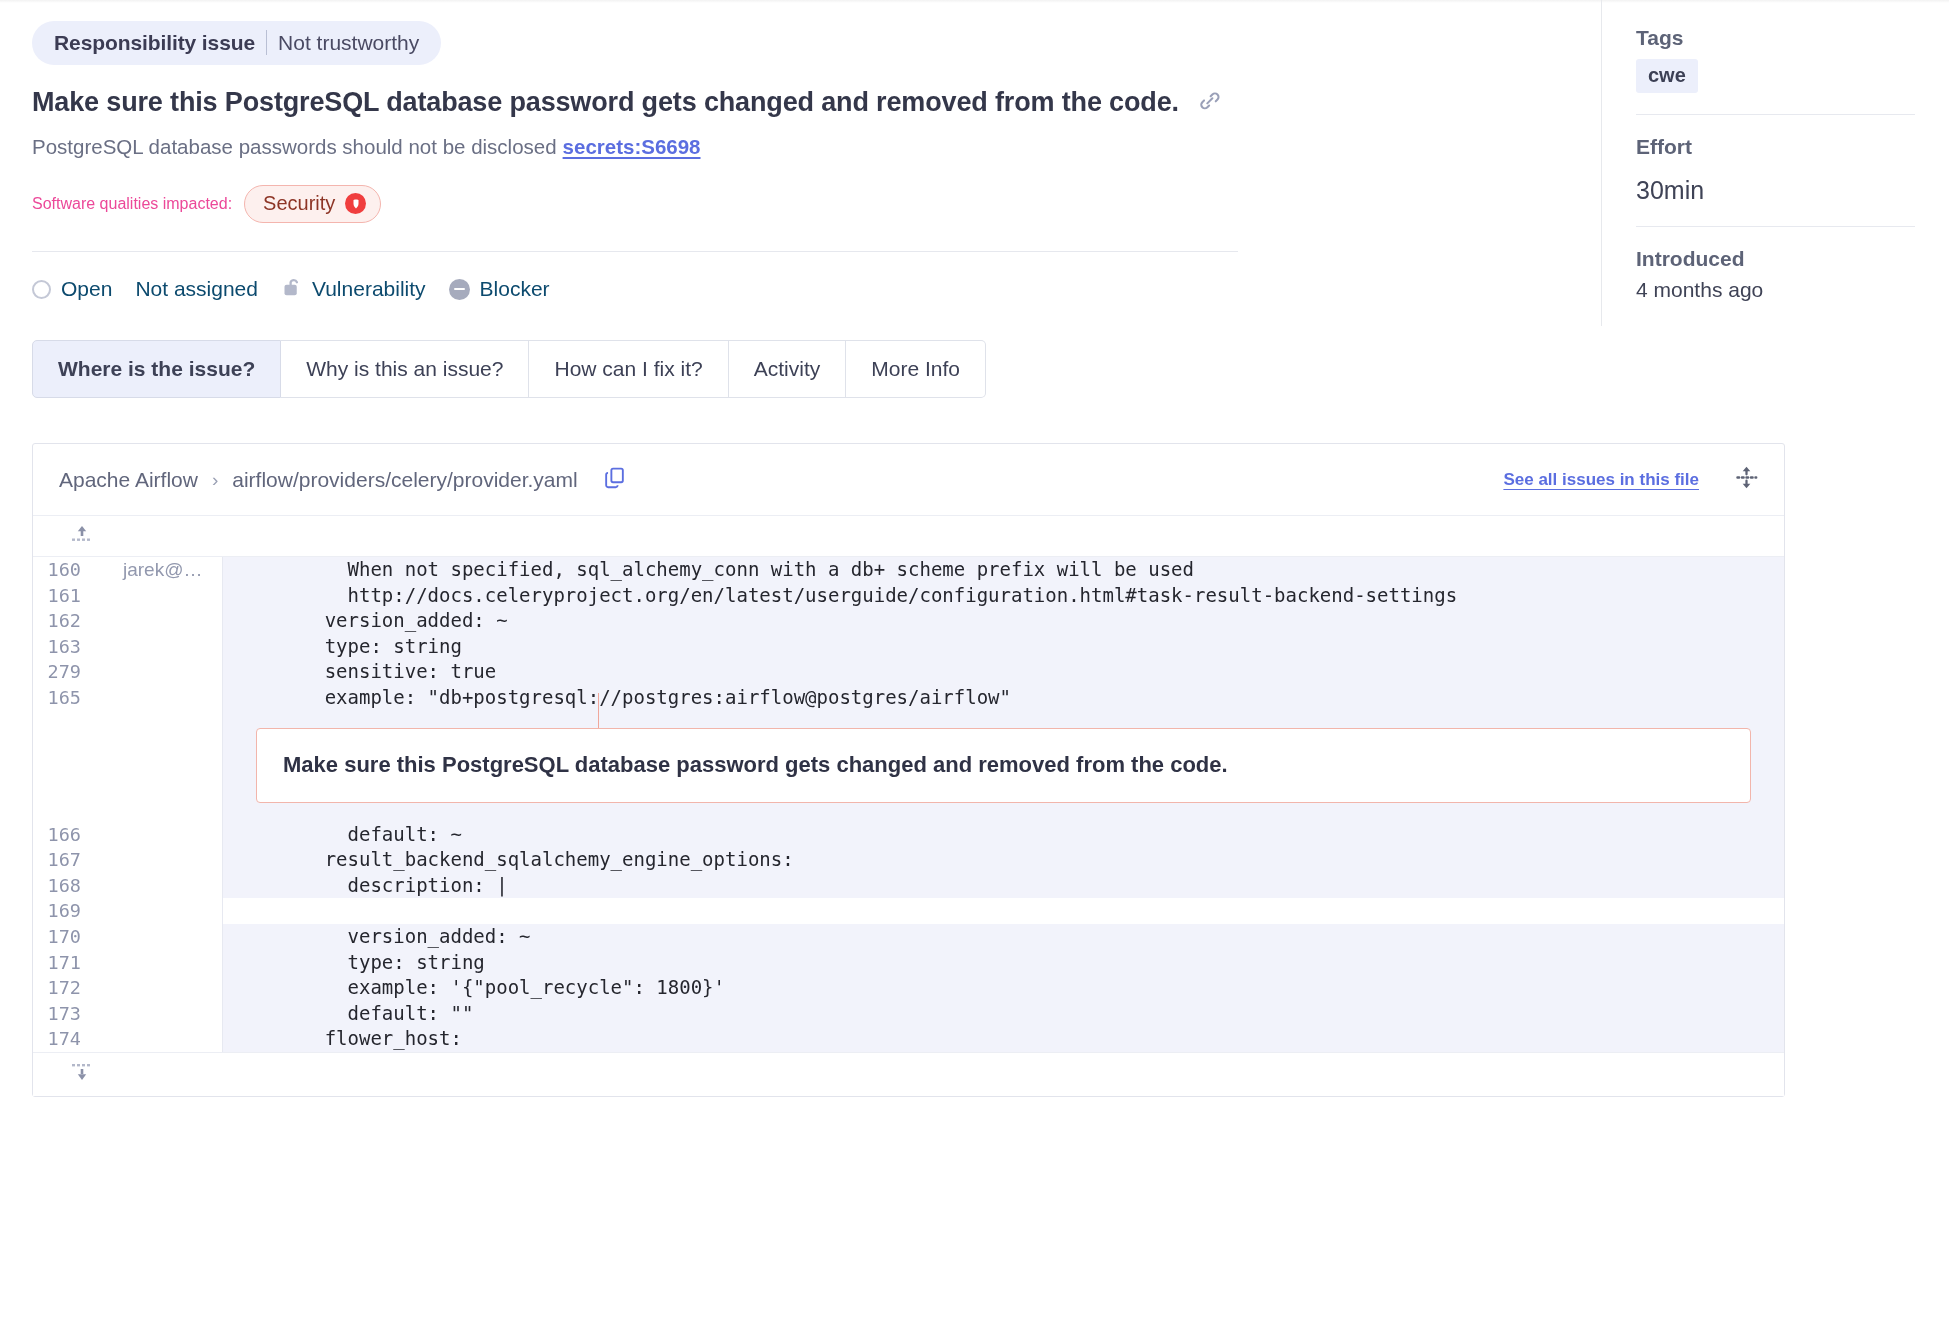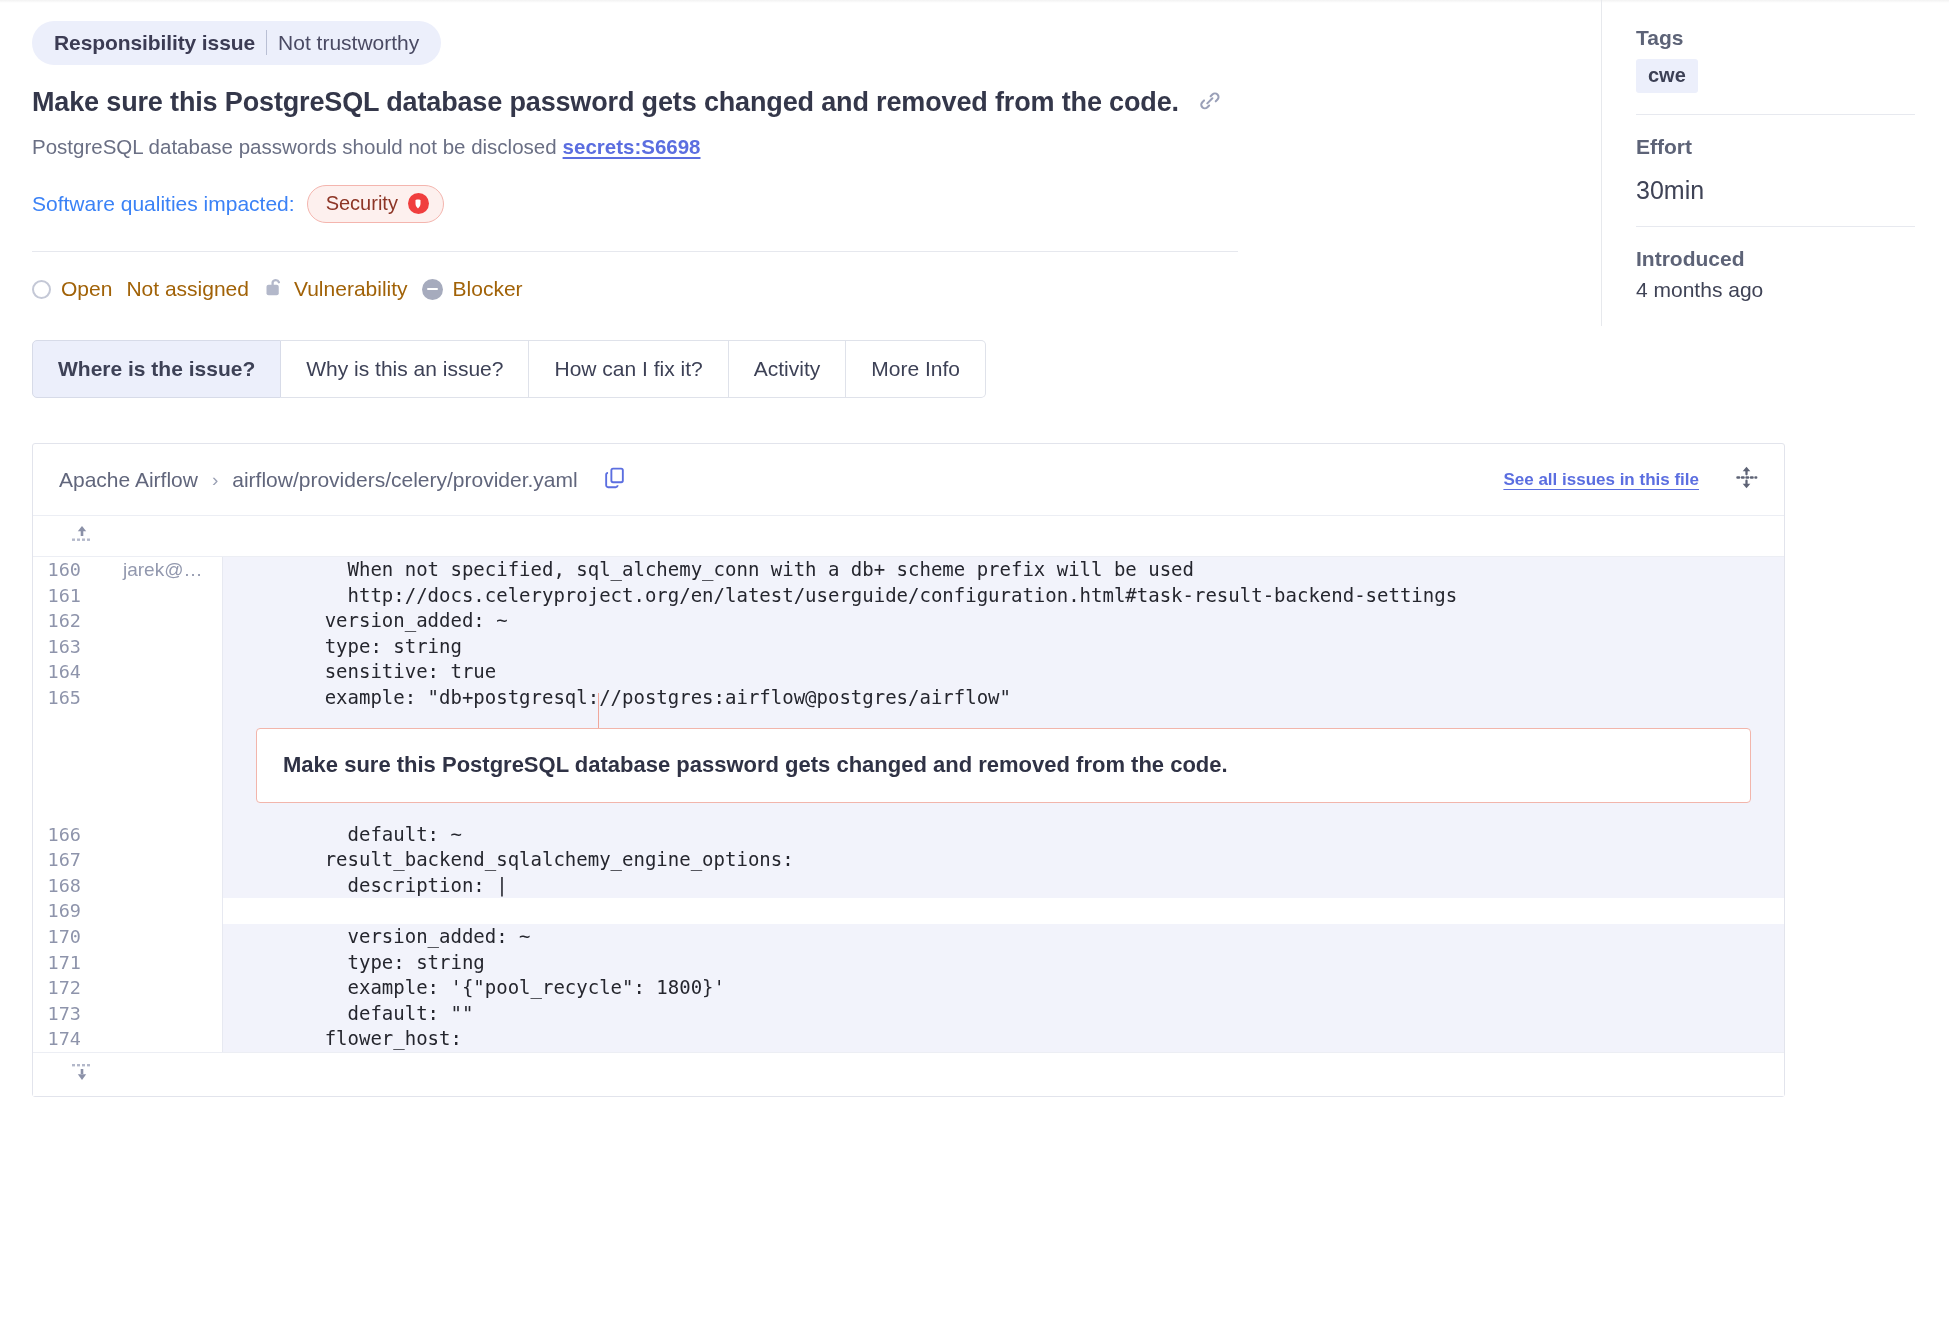--- a/index.html
+++ b/index.html
@@ -87,22 +87,22 @@
     cursor: pointer;
   }
 
   .qualities-row {
     display: flex;
     align-items: center;
     gap: 12px;
     margin-top: 26px;
   }
   .qualities-label {
-    font-size: 21px;
-    color: #3b82f6;
+    font-size: 16px;
+    color: #ec4899;
   }
   .quality-pill {
     display: inline-flex;
     align-items: center;
     gap: 10px;
     border: 1px solid #f4b5ae;
     background: #fdf0ee;
     color: #8d3526;
     border-radius: 999px;
     padding: 6px 14px 7px 18px;
@@ -122,24 +122,24 @@
     margin-top: 28px;
     height: 1px;
     background: #e6e8ee;
     width: 1206px;
   }
 
   
   .status-row {
     display: flex;
     align-items: center;
-    gap: 1px;
+    gap: 10px;
     margin-top: 23px;
     font-size: 21px;
-    color: #a16207;
+    color: #0c4a6e;
   }
   .status-item {
     display: inline-flex;
     align-items: center;
     gap: 10px;
     margin-right: 13px;
     cursor: pointer;
   }
   .circle-open {
     width: 19px; height: 19px;
@@ -473,21 +473,21 @@
               <div class="gutter-num">162</div>
               <div class="gutter-author"></div>
               <div class="code-cell">      version_added: ~</div>
             </div>
             <div class="code-row">
               <div class="gutter-num">163</div>
               <div class="gutter-author"></div>
               <div class="code-cell">      type: string</div>
             </div>
             <div class="code-row">
-              <div class="gutter-num">164</div>
+              <div class="gutter-num">279</div>
               <div class="gutter-author"></div>
               <div class="code-cell">      sensitive: true</div>
             </div>
           </div>
 
         <div class="code-row">
           <div class="gutter-num">165</div>
           <div class="gutter-author"></div>
           <div class="code-cell"><span>      example: "db+postgresql://postgres:</span><span class="squiggle-holder"><span>airflow</span><svg class="squiggle" viewBox="0 0 60 8" preserveAspectRatio="none">
                   <path d="M0 5 Q5 0 10 5 T20 5 T30 5 T40 5 T50 5 T60 5" fill="none" stroke="#f08878" stroke-width="2.6"></path>

